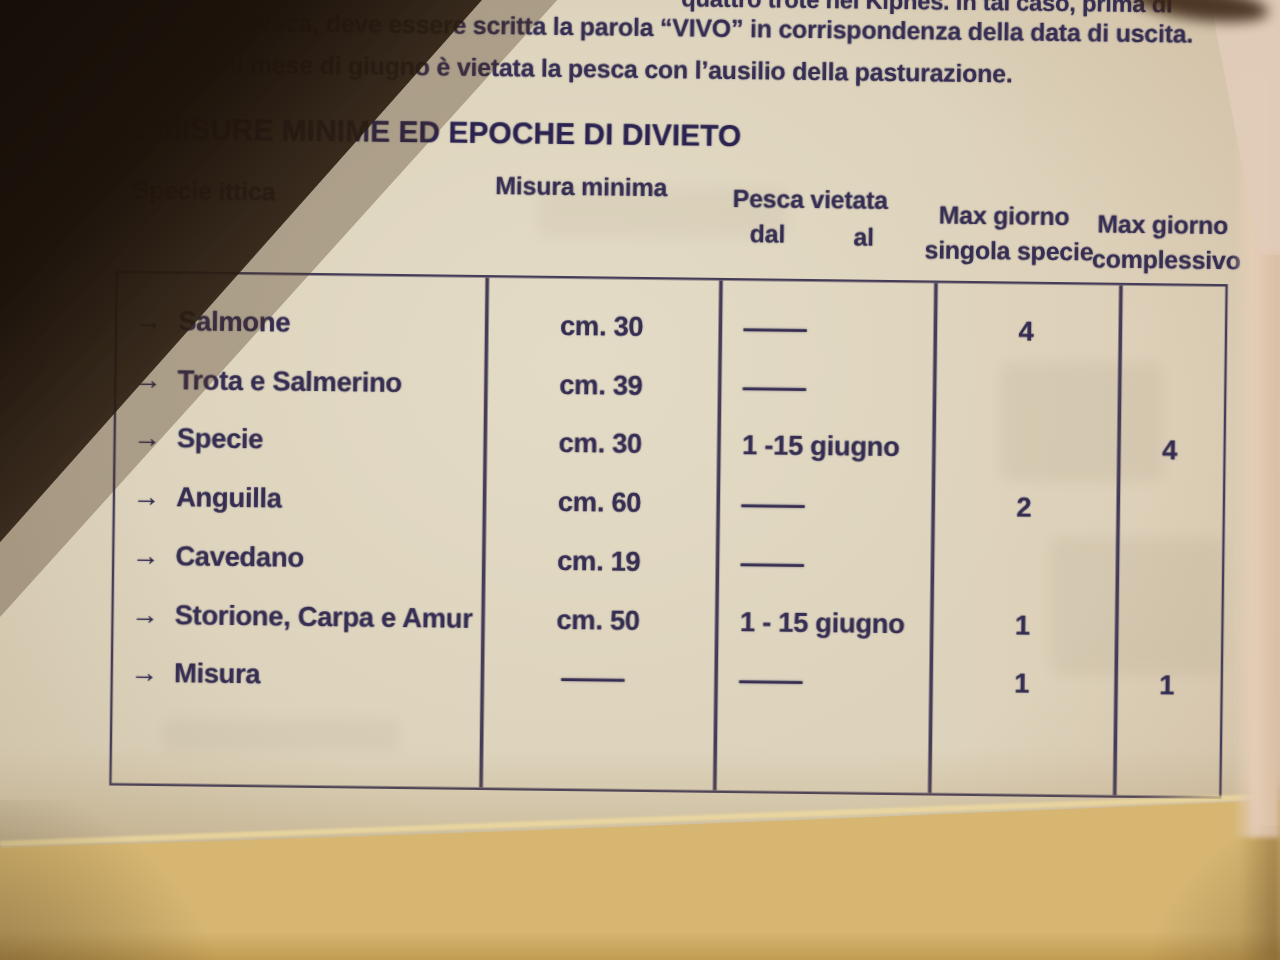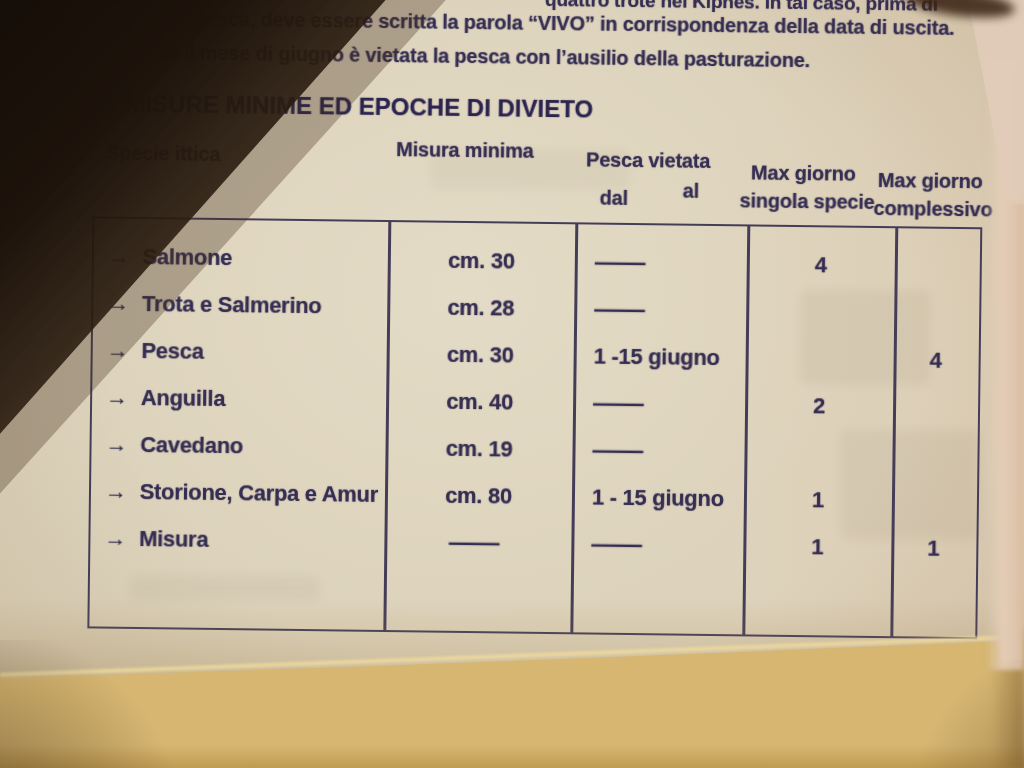--- a/index.html
+++ b/index.html
@@ -84,21 +84,21 @@
     <div class="txt cutline" style="left:545px;top:-17px;"><span>quattro trote nei Kipnes. In tal caso, prima di</span></div>
 
     <div class="txt intro" style="left:100px;top:6px;">iniziare la pesca, deve essere scritta la parola “VIVO” in corrispondenza della data di uscita.</div>
     <div class="txt intro" style="left:105px;top:40px;">Durante il mese di giugno è vietata la pesca con l’ausilio della pasturazione.</div>
 
     <div class="txt heading" style="left:100px;top:89px;">5. MISURE MINIME ED EPOCHE DI DIVIETO</div>
 
     <div class="txt colhead" style="left:108px;top:141px;">Specie ittica</div>
     <div class="txt colhead" style="left:398px;top:134px;">Misura minima</div>
     <div class="txt colhead" style="left:588px;top:142px;">Pesca  vietata</div>
-    <div class="txt colhead" style="left:602px;top:180px;">dal</div>
+    <div class="txt colhead" style="left:602px;top:170px;">dal</div>
     <div class="txt colhead" style="left:685px;top:172px;">al</div>
     <div class="txt colhead" style="left:753px;top:153px;">Max giorno</div>
     <div class="txt colhead" style="left:742px;top:181px;">singola specie</div>
     <div class="txt colhead" style="left:880px;top:159px;">Max giorno</div>
     <div class="txt colhead" style="left:876px;top:187px;">complessivo</div>
 
     <div class="tbl">
       <div class="vline" style="left:294px;"></div>
       <div class="vline" style="left:481px;"></div>
       <div class="vline" style="left:653px;"></div>
@@ -115,43 +115,43 @@
           <div class="c c3"><span class="dash">—</span></div>
           <div class="c c4"><span>4</span></div>
           <div class="c c5"><span></span></div>
         </div>
 
         <div class="row">
           <div class="c c1">
               <span class="arr">→</span>
               <span>Trota e Salmerino</span>
             </div>
-          <div class="c c2"><span>cm. 28</span></div>
+          <div class="c c2"><span>cm. 39</span></div>
           <div class="c c3"><span class="dash">—</span></div>
           <div class="c c4"><span></span></div>
           <div class="c c5"><span></span></div>
         </div>
 
         <div class="row">
           <div class="c c1">
               <span class="arr">→</span>
-              <span>Pesca</span>
+              <span>Specie</span>
             </div>
           <div class="c c2"><span>cm. 30</span></div>
           <div class="c c3"><span>1 -15 giugno</span></div>
           <div class="c c4"><span></span></div>
           <div class="c c5"><span>4</span></div>
         </div>
 
         <div class="row">
           <div class="c c1">
               <span class="arr">→</span>
               <span>Anguilla</span>
             </div>
-          <div class="c c2"><span>cm. 40</span></div>
+          <div class="c c2"><span>cm. 60</span></div>
           <div class="c c3"><span class="dash">—</span></div>
           <div class="c c4"><span>2</span></div>
           <div class="c c5"><span></span></div>
         </div>
 
         <div class="row">
           <div class="c c1">
               <span class="arr">→</span>
               <span>Cavedano</span>
             </div>
@@ -159,21 +159,21 @@
           <div class="c c3"><span class="dash">—</span></div>
           <div class="c c4"><span></span></div>
           <div class="c c5"><span></span></div>
         </div>
 
         <div class="row">
           <div class="c c1">
               <span class="arr">→</span>
               <span>Storione, Carpa e Amur</span>
             </div>
-          <div class="c c2"><span>cm. 80</span></div>
+          <div class="c c2"><span>cm. 50</span></div>
           <div class="c c3"><span>1 - 15 giugno</span></div>
           <div class="c c4"><span>1</span></div>
           <div class="c c5"><span></span></div>
         </div>
 
         <div class="row">
           <div class="c c1">
               <span class="arr">→</span>
               <span>Misura</span>
             </div>

